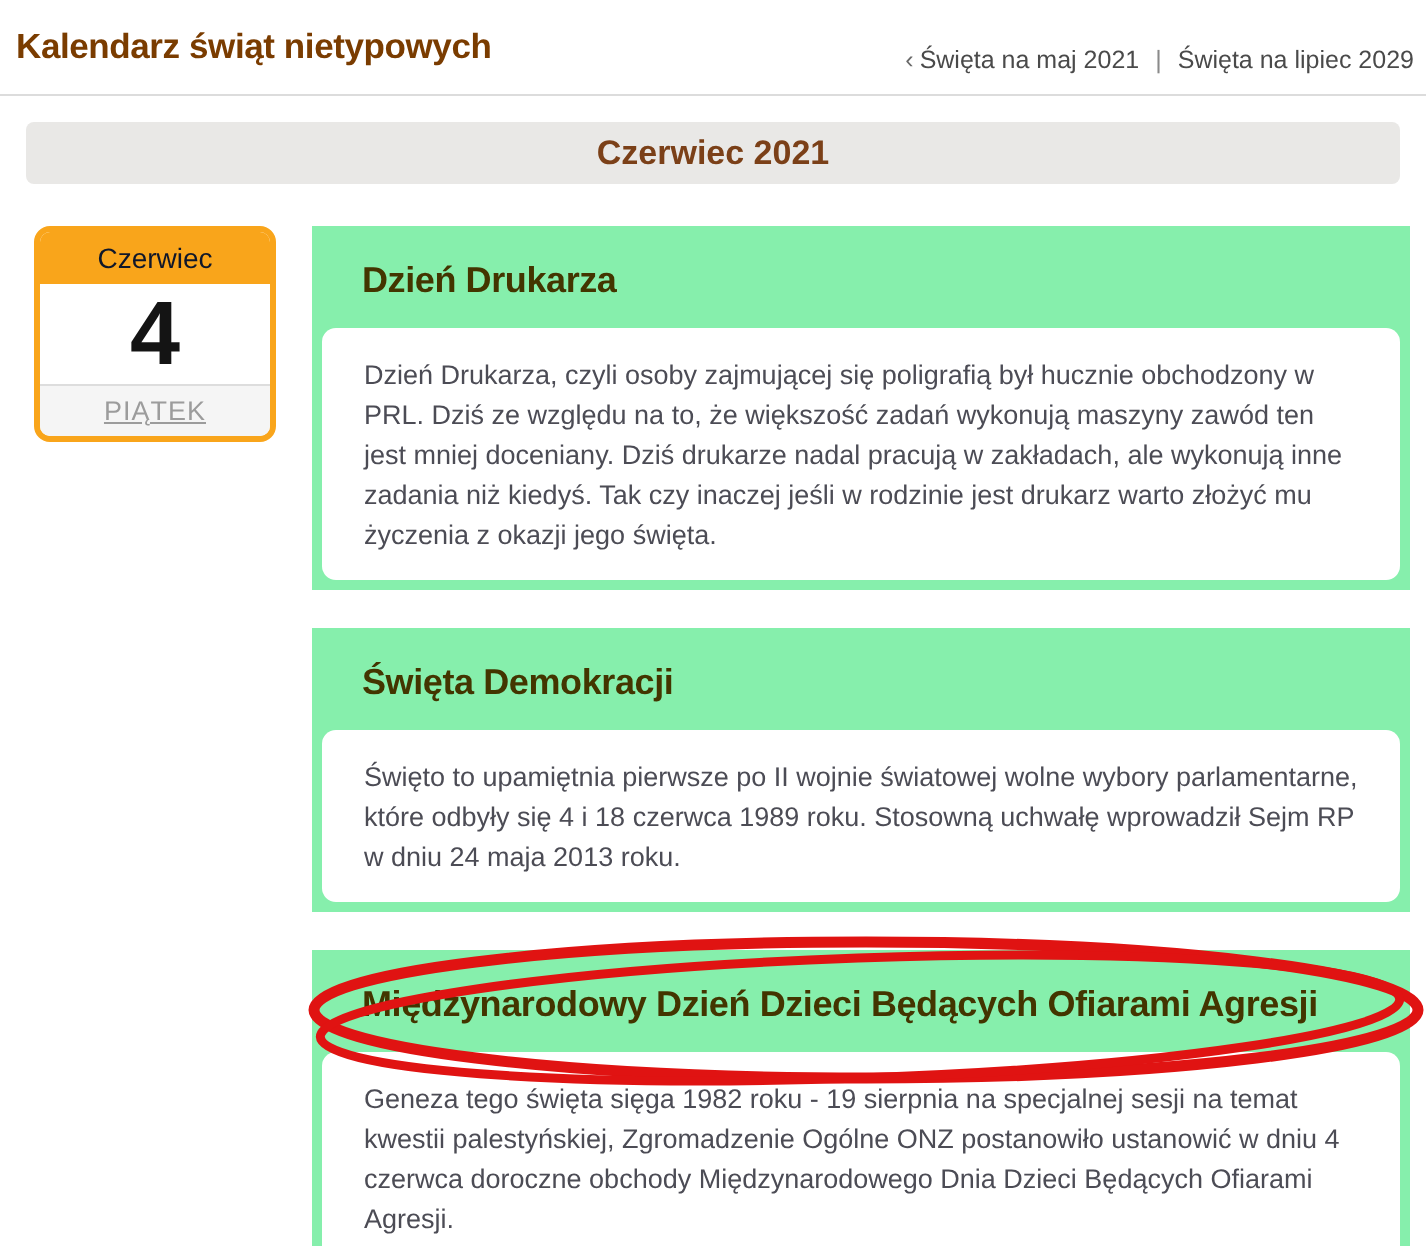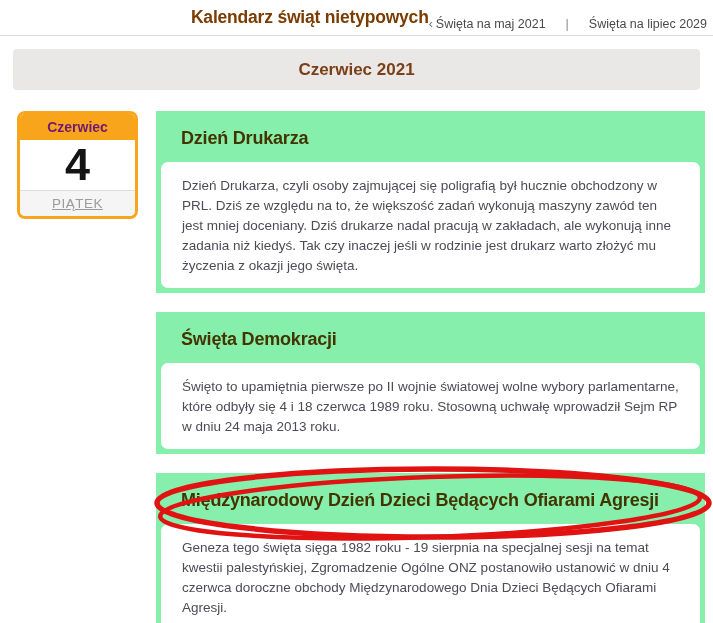--- a/index.html
+++ b/index.html
@@ -6,55 +6,55 @@
   html, body { background: #ffffff; }
   body {
     width: 713px; height: 623px;
     overflow: hidden;
     font-family: "Liberation Sans", sans-serif;
     position: relative;
   }
 
   
   .topbar {
-    height: 36px;
+    height: 48px;
     background: #ffffff;
     border-bottom: 1px solid #dcdcdc;
     display: flex;
     align-items: center;
-    justify-content: flex-end;
+    justify-content: space-between;
     padding: 0 6px 0 8px;
   }
   .site-title {
     font-size: 17.5px;
     font-weight: bold;
     color: #7a3c00;
     letter-spacing: -0.2px;
     cursor: pointer;
   }
   .topnav {
     display: flex;
     align-items: center;
-    gap: 20px;
+    gap: 8px;
     font-size: 12.5px;
     color: #4a4a4a;
     margin-top: 12px;
   }
   .topnav a {
     color: #4a4a4a;
     text-decoration: none;
     cursor: pointer;
   }
   .nav-sep { color: #8a8a8a; }
   .chev { margin-right: 3px; color: #6a6a6a; }
 
   
   .month-banner {
     margin: 13px 13px 0 13px;
-    height: 41px;
+    height: 31px;
     background: #e9e8e6;
     border-radius: 4px;
     display: flex;
     align-items: center;
     justify-content: center;
     font-size: 17px;
     font-weight: bold;
     color: #7b4018;
   }
 
@@ -71,22 +71,22 @@
     width: 121px;
     flex: 0 0 121px;
     border: 3px solid #f9a51b;
     border-radius: 8px;
     overflow: hidden;
     background: #ffffff;
     cursor: pointer;
   }
   .date-card-month {
     background: #f9a51b;
-    color: #701a75;
-    font-weight: bold;
+    color: #0f172a;
+    font-weight: normal;
     font-size: 14px;
     text-align: center;
     padding: 5px 0 5px 0;
   }
   .date-card-day {
     height: 50px;
     display: flex;
     align-items: center;
     justify-content: center;
     font-size: 45px;

